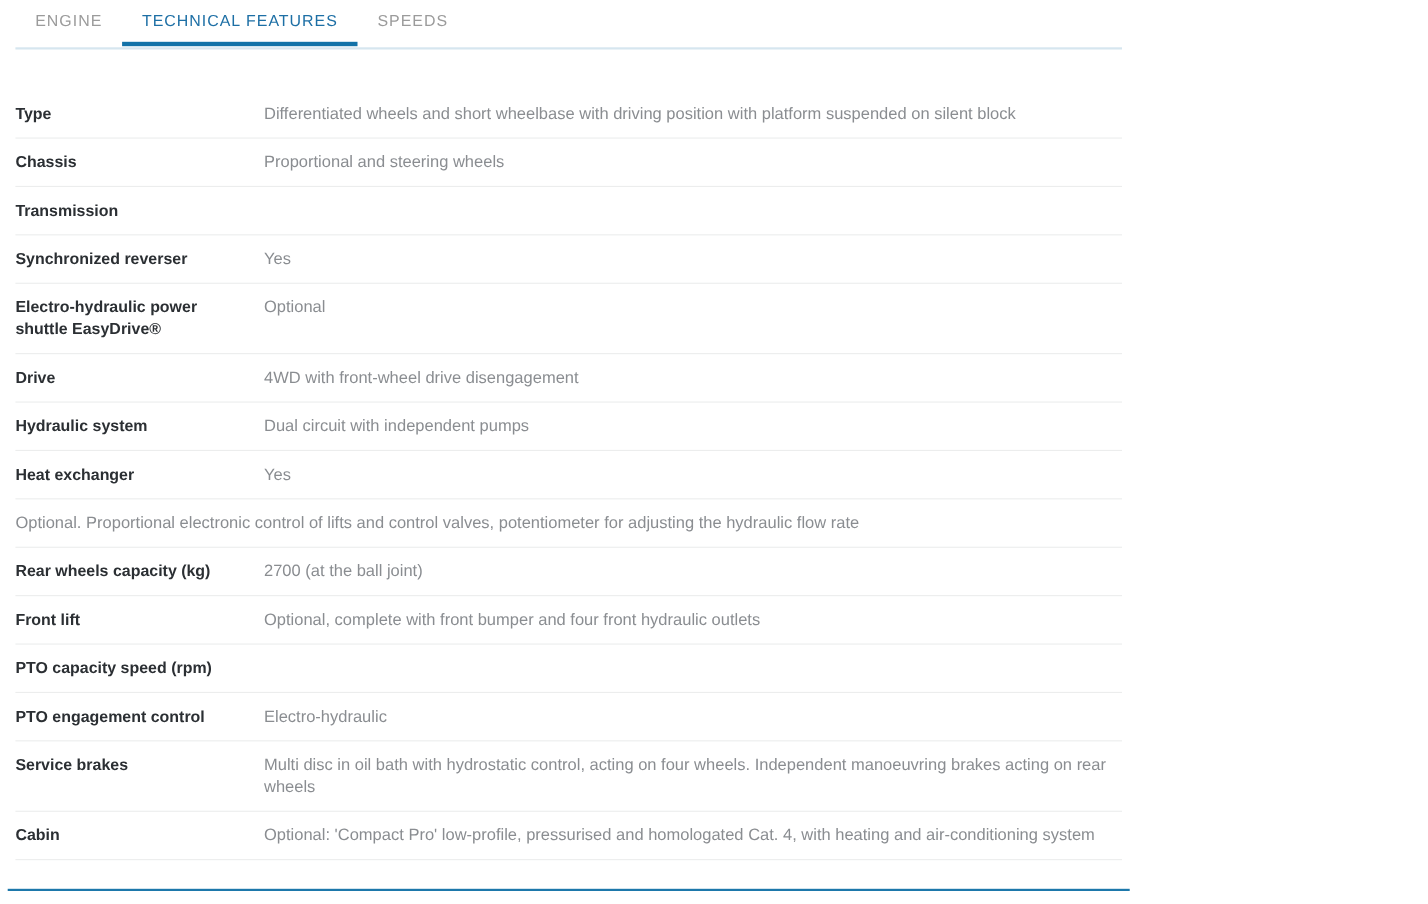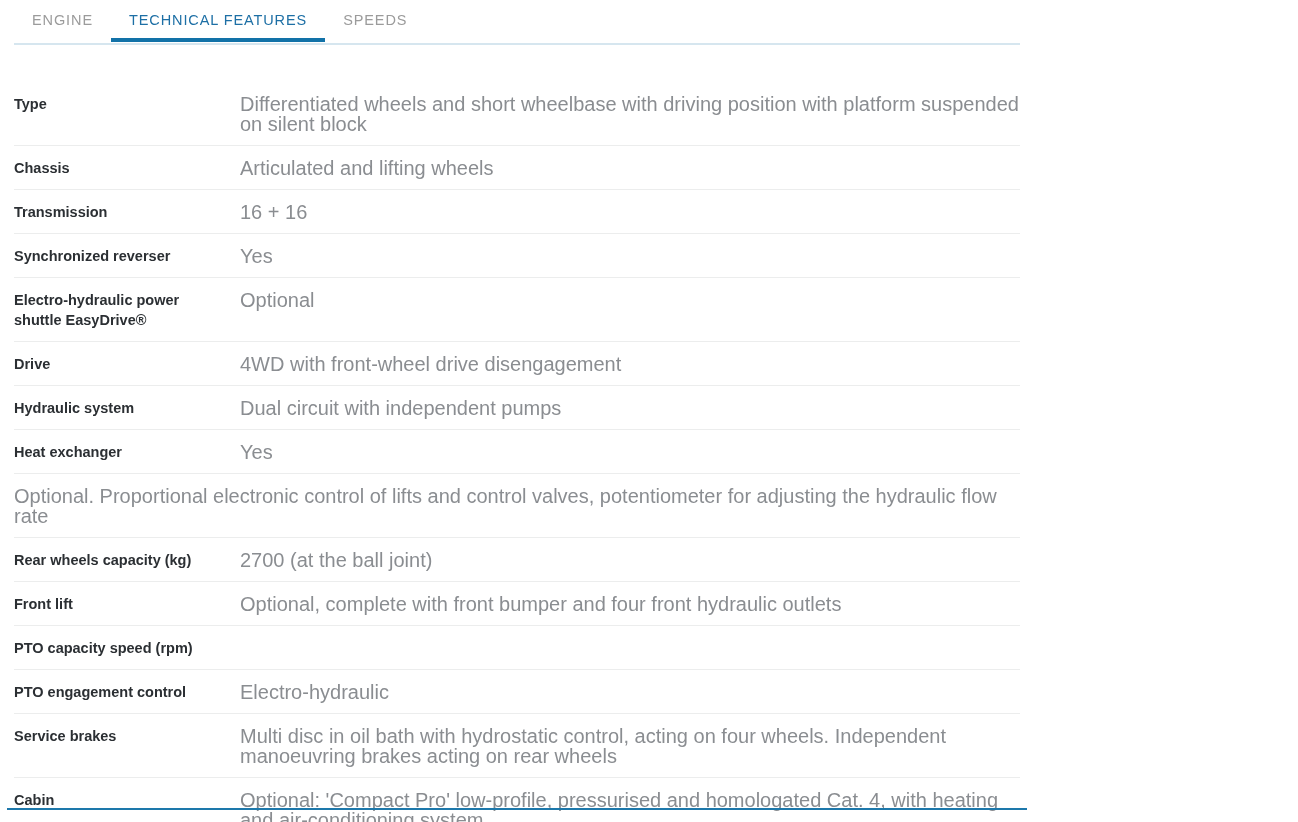--- a/index.html
+++ b/index.html
@@ -84,21 +84,21 @@
     width: 226px;
     font-size: 14.5px;
     font-weight: bold;
     color: #2b2f33;
     line-height: 20px;
     padding-right: 10px;
     box-sizing: border-box;
   }
   .spec-value {
     flex: 1 1 auto;
-    font-size: 20px;
+    font-size: 15px;
     font-weight: 400;
     color: #8a8d91;
     line-height: 20px;
   }
 
   
   .bottom-rule {
     position: absolute;
     left: 7px;
     right: 7px;
@@ -121,25 +121,24 @@
     </div>
 
   <div class="spec-table">
 
   <div class="spec-row">
         <div class="spec-label">Type</div>
         <div class="spec-value">Differentiated wheels and short wheelbase with driving position with platform suspended on silent block</div>
       </div>
       <div class="spec-row">
         <div class="spec-label">Chassis</div>
-        <div class="spec-value">Articulated and lifting wheels</div>
+        <div class="spec-value">Proportional and steering wheels</div>
       </div>
       <div class="spec-row">
         <div class="spec-label">Transmission</div>
-        <div class="spec-value">16 + 16</div>
       </div>
       <div class="spec-row">
         <div class="spec-label">Synchronized reverser</div>
         <div class="spec-value">Yes</div>
       </div>
       <div class="spec-row">
         <div class="spec-label">Electro-hydraulic power shuttle EasyDrive®</div>
         <div class="spec-value">Optional</div>
       </div>
       <div class="spec-row">

